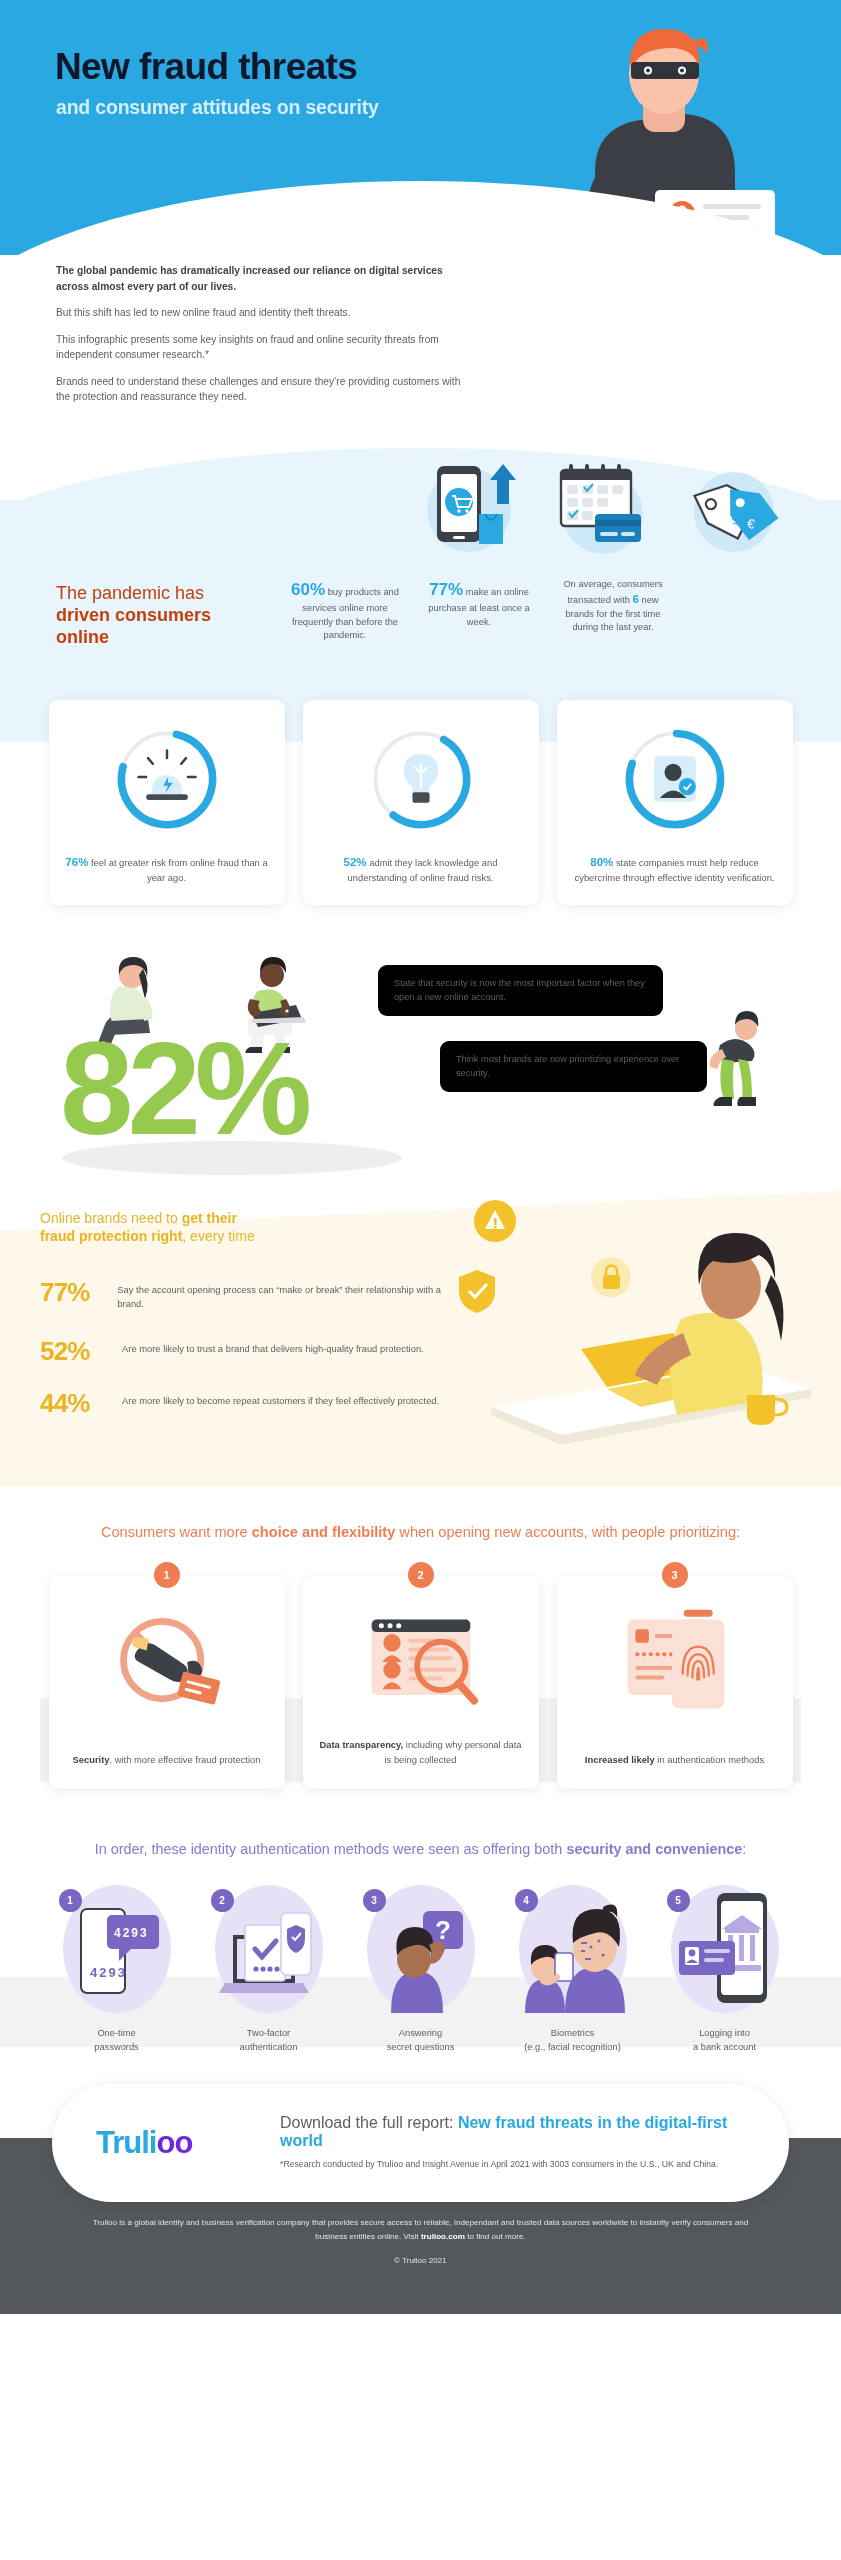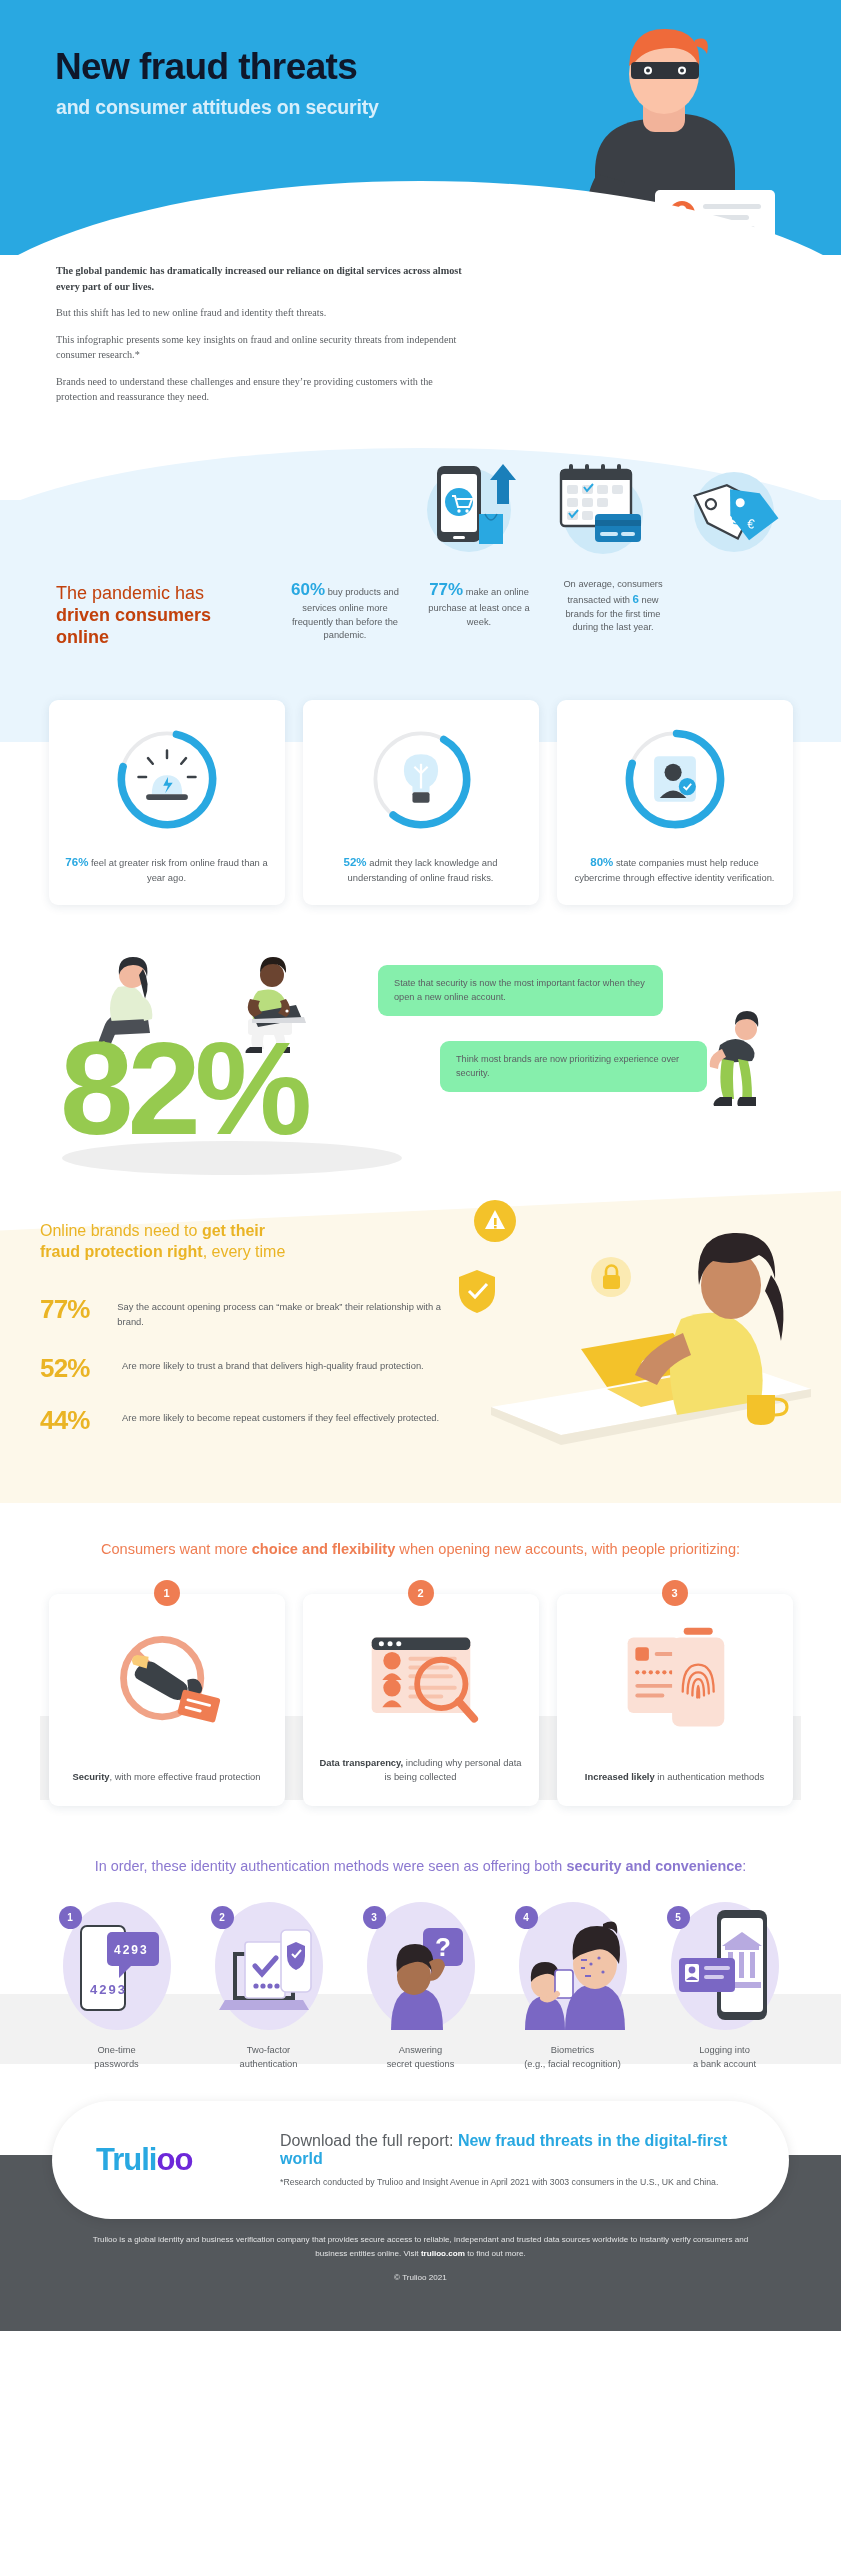--- a/index.html
+++ b/index.html
@@ -29,21 +29,21 @@
     line-height:1.05;
   }
   .hero-sub {
     position:absolute; left:56px; top:96px;
     font-size:19.5px; font-weight:bold; color:#d6eefb; letter-spacing:-0.2px;
   }
   
   .hero-art { position:absolute; right:56px; top:22px; width:250px; height:230px; }
 
   
-  .intro { padding: 8px 56px 26px 56px; font-family: Liberation Serif, serif; }
+  .intro { padding: 8px 56px 26px 56px; }
   .intro p { font-size:10.2px; line-height:1.52; color:#5b5f63; margin-bottom:11px; max-width:420px;}
   .intro p.lead { font-weight:bold; color:#3e4347; }
 
   
   .band-online { position:relative; background:#ffffff; padding-bottom:18px;}
   .band-online .tint {
     position:absolute; left:0; right:0; top:58px; bottom:0;
     background:#e9f5fd;
   }
   .band-online .tint:before{
@@ -81,31 +81,31 @@
   .big-block { position:relative; padding: 30px 40px 30px 40px; background:#fff; height:230px;}
   .big-num {
     position:absolute; left:60px; top:78px;
     font-size:132px; font-weight:bold; color:#96ca4f; letter-spacing:-6px; line-height:1;
   }
   .ellipse-shadow{
     position:absolute; left:62px; top:196px; width:340px; height:34px;
     background:#eeeeee; border-radius:50%;
   }
   .bubble {
-    position:absolute; background:#86efac; border-radius:9px; padding:12px 16px;
+    position:absolute; background:#000000; border-radius:9px; padding:12px 16px;
     font-size:9.2px; line-height:1.5; color:#5b5f63; width:285px;
   }
   .bubble.b1 { left:378px; top:20px; }
   .bubble.b2 { left:440px; top:96px; width:267px; }
 
   
   .yellow { position:relative; background:#fdf8ea; padding:34px 40px 44px 40px; overflow:hidden;}
   .yellow .wedge{ position:absolute; left:0; top:0; width:100%; height:90px; background:#ffffff;
      clip-path: polygon(0 0, 100% 0, 100% 18%, 0 62%); }
-  .yellow-head { position:relative; font-size:16px; line-height:1.3; color:#eab425; width:380px;margin-top:12px;}
+  .yellow-head { position:relative; font-size:14px; line-height:1.3; color:#eab425; width:380px;}
   .yellow-head b{ font-weight:bold;}
   .yellow-head .n{ font-weight:normal;}
   .stat-list { position:relative; margin-top:34px; width:410px; }
   .stat-row { display:flex; align-items:flex-start; margin-bottom:26px; }
   .stat-row .pct { width:82px; font-size:26px; font-weight:bold; color:#eab425; line-height:1; letter-spacing:-0.8px;}
   .stat-row .txt { font-size:9.4px; line-height:1.52; color:#5b5f63; padding-top:4px;}
   .yellow-art{ position:absolute; right:20px; top:24px; width:390px; height:260px;}
 
   
   .choice { position:relative; background:#ffffff; padding:36px 40px 10px 40px;}

